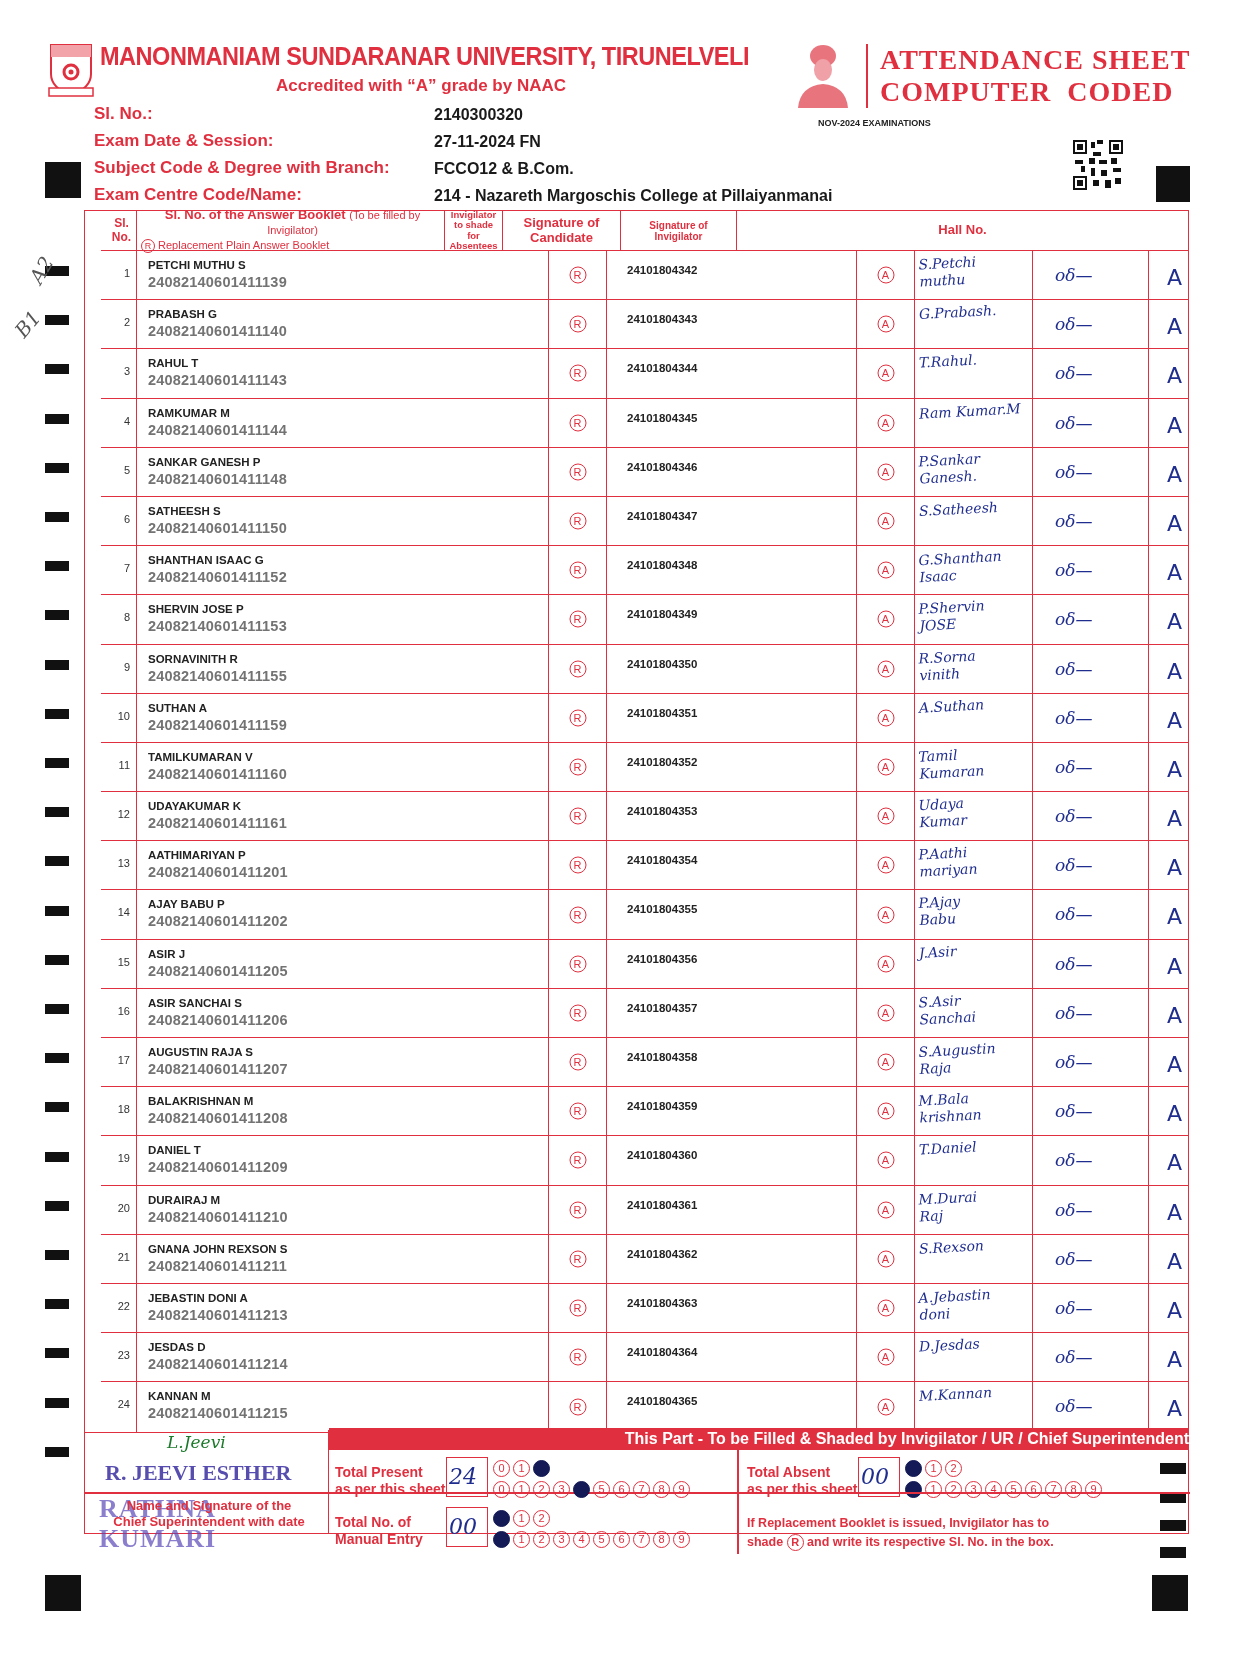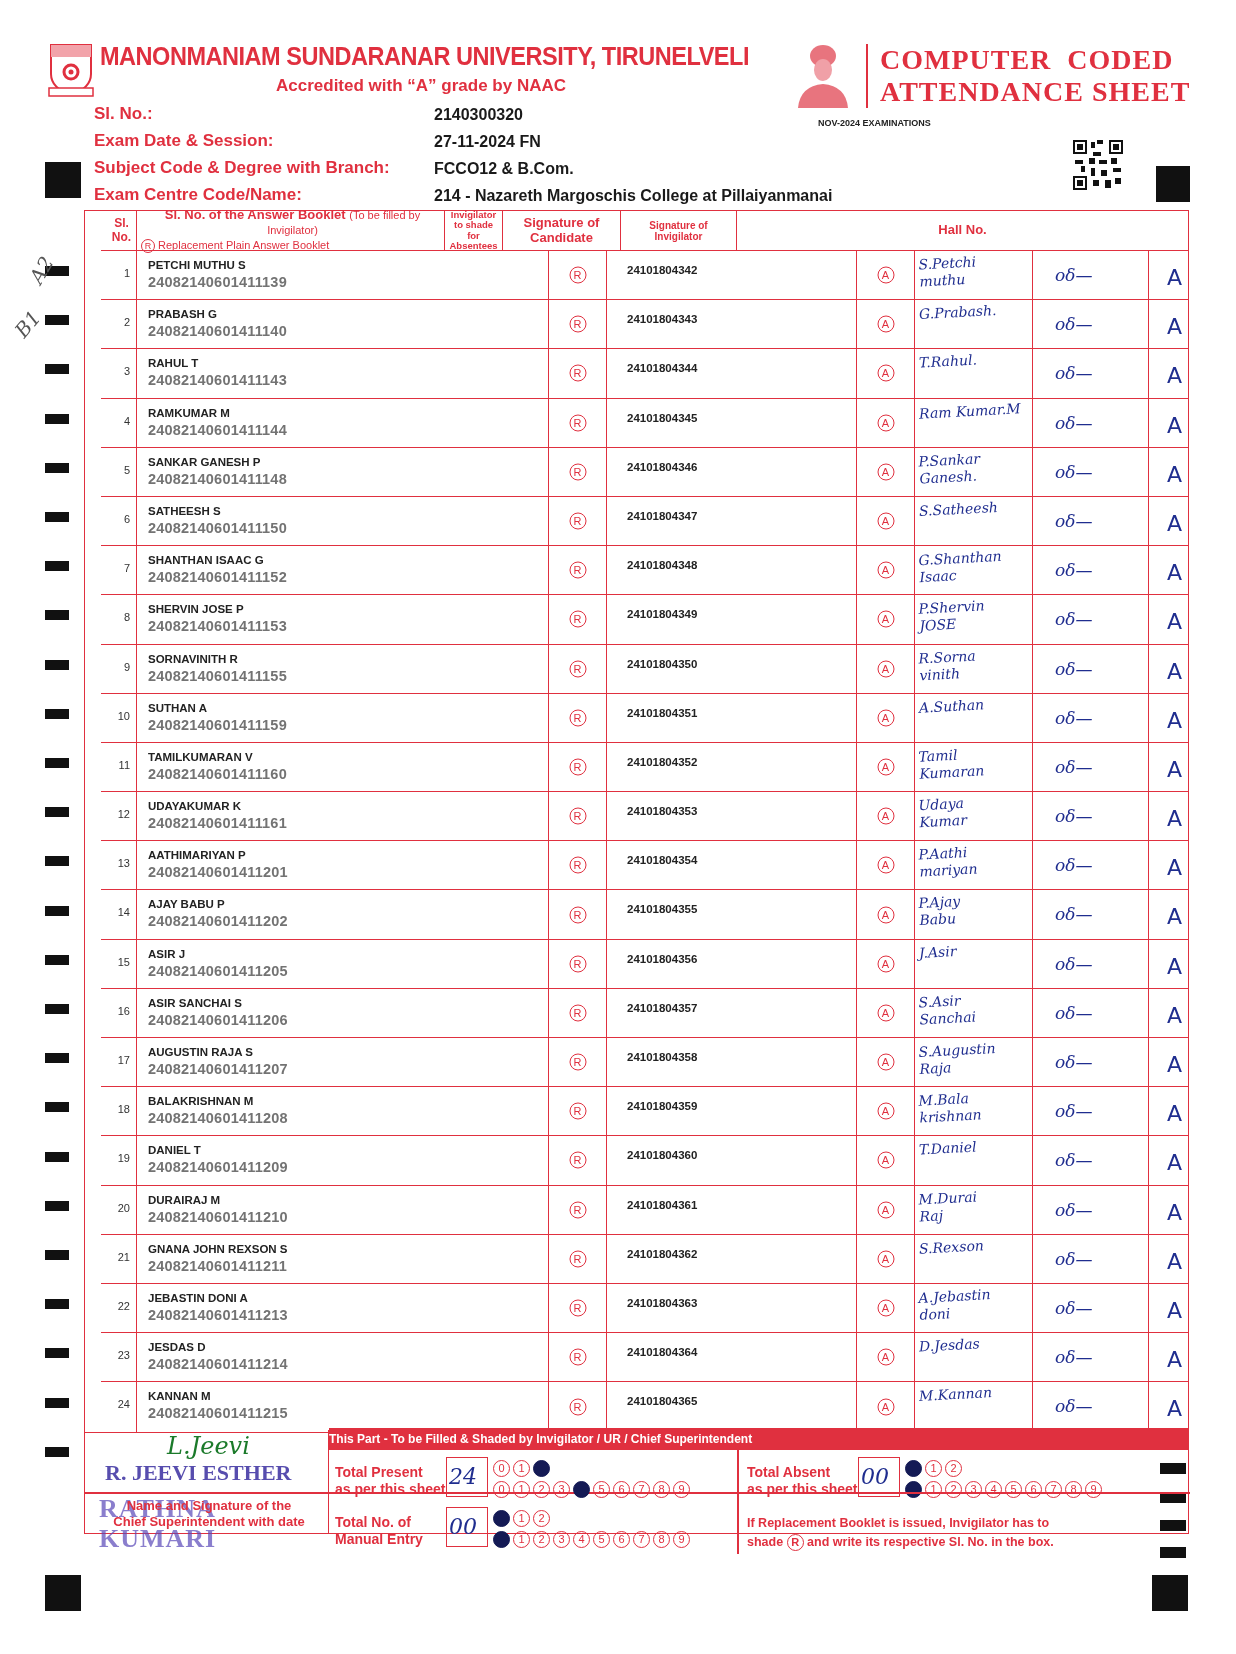--- a/index.html
+++ b/index.html
@@ -44,26 +44,26 @@
   .bubble { position: absolute; left: 50%; top: 50%; transform: translate(-50%, -50%); width: 17px; height: 17px; border: 1.3px solid #e0303f; border-radius: 50%; color: #e0303f; font-size: 11px; text-align: center; line-height: 15px; }
   .bk-num { position: absolute; left: 20px; top: 13px; font-size: 11.5px; font-weight: bold; color: #222; }
   .hand { font-family: "DejaVu Serif", serif; font-style: italic; color: #1f2d8f; }
   .sig-text { position: absolute; left: 4px; top: 4px; font-size: 14px; line-height: 17px; white-space: pre-line; transform: rotate(-3deg); }
   .inv-sig { position: absolute; left: 22px; top: 14px; font-size: 17px; }
   .hall-v { position: absolute; left: 18px; top: 14px; font-size: 22px; font-family: "DejaVu Sans", sans-serif; color: #1f2d8f; }
 
   
   .bottom { position: absolute; left: 84px; top: 1430px; width: 1105px; height: 104px; border: 1.5px solid #e0303f; border-top: none; }
   .cs-box { position: absolute; left: 0; top: 0; width: 244px; height: 104px; border-right: 1.5px solid #e0303f; }
-  .cs-sig { position: absolute; left: 82px; top: 2px; font-size: 24px; color: #1b7a2a; font-style: italic; font-family: "DejaVu Serif", serif; }
+  .cs-sig { position: absolute; left: 82px; top: 2px; font-size: 17px; color: #1b7a2a; font-style: italic; font-family: "DejaVu Serif", serif; }
   .stamp1 { position: absolute; left: 20px; top: 30px; font-family: "Liberation Serif", serif; font-weight: bold; font-size: 22px; color: #3a2fa0; opacity: 0.85; }
   .cs-hr { position: absolute; left: 0; top: 62px; width: 244px; height: 1.5px; background: #e0303f; }
   .stamp2 { position: absolute; left: 14px; top: 64px; font-family: "Liberation Serif", serif; font-weight: bold; font-size: 26px; color: #5a48b8; opacity: 0.7; letter-spacing: 1px; }
   .cs-label { position: absolute; left: 10px; top: 68px; width: 228px; text-align: center; font-size: 13px; font-weight: bold; color: #e0303f; line-height: 16px; }
-  .band { position: absolute; left: 244px; top: -2px; width: 860px; height: 22px; background: #e0303f; color: #fff; font-weight: bold; font-size: 12px; text-align: left; line-height: 22px; }
+  .band { position: absolute; left: 244px; top: -2px; width: 860px; height: 22px; background: #e0303f; color: #fff; font-weight: bold; font-size: 16px; text-align: right; line-height: 22px; }
   .field-label { position: absolute; font-size: 14px; font-weight: bold; color: #e0303f; line-height: 17px; }
   .field-box { position: absolute; width: 42px; height: 40px; border: 1.5px solid #e0303f; }
   .field-val { position: absolute; left: 2px; top: 6px; font-size: 22px; }
   .bub-row { position: absolute; display: flex; gap: 3px; }
   .ob { width: 17px; height: 17px; border: 1.3px solid #e0303f; border-radius: 50%; color: #e0303f; font-size: 11px; text-align: center; line-height: 15px; }
   .ob.filled { background: #141a55; border-color: #141a55; color: transparent; }
   .vsep { position: absolute; width: 1.5px; background: #e0303f; }
   .hsep { position: absolute; height: 1.5px; background: #e0303f; }
   .note { position: absolute; left: 662px; top: 84px; font-size: 12.5px; font-weight: bold; color: #e0303f; line-height: 19px; }
   .margin-note { position: absolute; font-family: "DejaVu Serif", serif; font-style: italic; color: #555; font-size: 20px; }
@@ -80,22 +80,22 @@
 </svg>
 <div class="uni-title">MANONMANIAM SUNDARANAR UNIVERSITY, TIRUNELVELI</div>
 <div class="uni-sub">Accredited with “A” grade by NAAC</div>
 <svg class="portrait" viewBox="0 0 58 66">
   <ellipse cx="29" cy="14" rx="13" ry="11" fill="#e8747e"></ellipse>
   <ellipse cx="29" cy="28" rx="9" ry="11" fill="#f0a0a7"></ellipse>
   <path d="M4 66 Q6 44 29 42 Q52 44 54 66 Z" fill="#e8747e"></path>
 </svg>
 <div class="vline"></div>
 <div class="cca-title">
+  <div>ATTENDANCE SHEET</div>
   <div style="white-space:pre;">COMPUTER  CODED</div>
-  <div>ATTENDANCE SHEET</div>
 </div>
 <div class="exam-tag">NOV-2024 EXAMINATIONS</div>
 <svg class="qr" viewBox="0 0 25 25">
   <rect width="25" height="25" fill="#fff"></rect>
   <rect x="0" y="0" width="7" height="7" fill="#111"></rect>
     <rect x="1" y="1" width="5" height="5" fill="#fff"></rect>
     <rect x="2" y="2" width="3" height="3" fill="#111"></rect>
   <rect x="18" y="0" width="7" height="7" fill="#111"></rect>
     <rect x="19" y="1" width="5" height="5" fill="#fff"></rect>
     <rect x="20" y="2" width="3" height="3" fill="#111"></rect>

